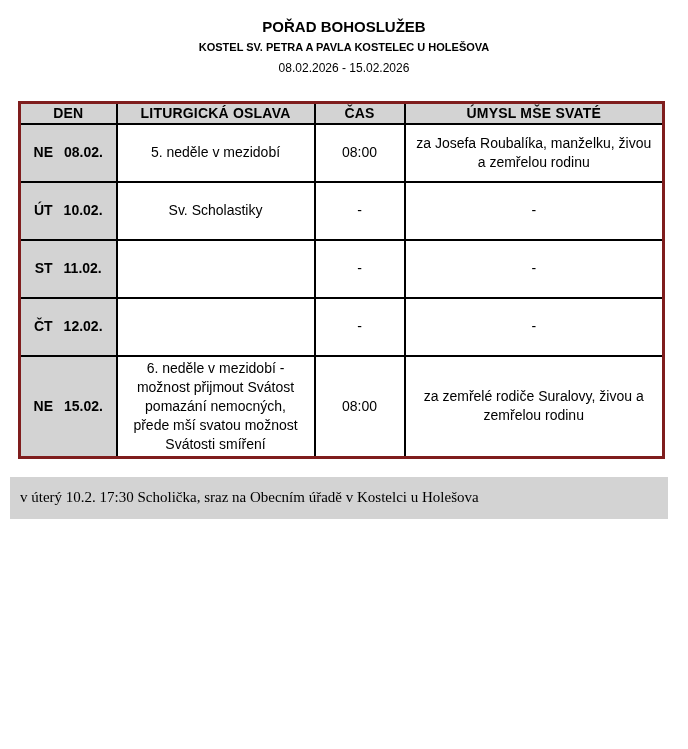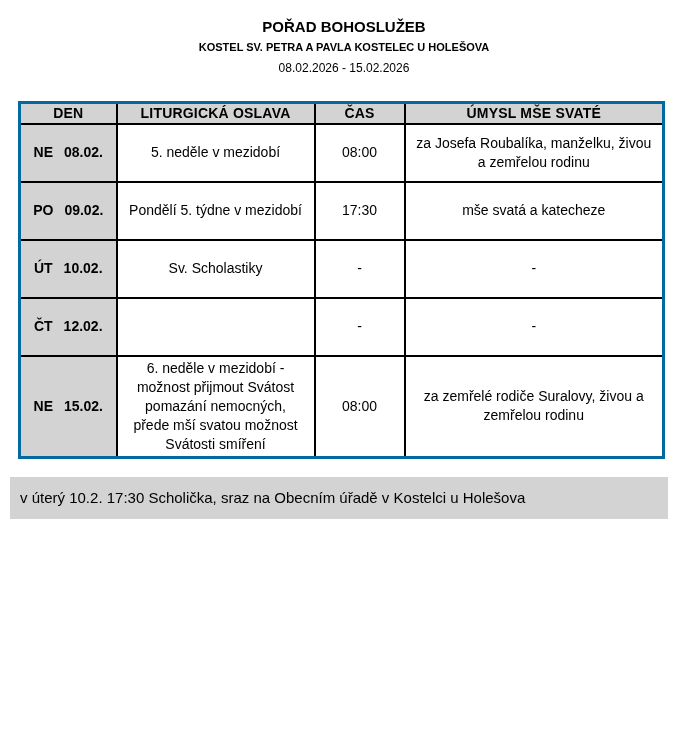--- a/index.html
+++ b/index.html
@@ -33,21 +33,21 @@
   }
   .doc-daterange {
     font-size: 12px;
     font-weight: normal;
   }
   
   table.schedule {
     margin: 22px 8px 0 18px;
     width: 644px;
     border-collapse: collapse;
-    border: 3px solid #0369a1;
+    border: 3px solid #7f1d1d;
     table-layout: fixed;
   }
   table.schedule col.c-day   { width: 97px; }
   table.schedule col.c-cele  { width: 198px; }
   table.schedule col.c-time  { width: 90px; }
   table.schedule col.c-int   { width: 259px; }
 
   table.schedule th {
     height: 21px;
     background: #d3d3d3;
@@ -81,20 +81,21 @@
   
   .footer-note {
     margin: 18px 0 0 10px;
     width: 658px;
     height: 42px;
     background: #d3d3d3;
     display: flex;
     align-items: center;
     padding-left: 10px;
     font-size: 15px;
+    font-family: Liberation Serif, serif;
   }
 </style>
 </head>
 <body>
 
 <div class="page">
 
   <div class="doc-header">
     <div class="doc-title">POŘAD BOHOSLUŽEB</div>
     <div class="doc-subtitle">KOSTEL SV. PETRA A PAVLA KOSTELEC U HOLEŠOVA</div>
@@ -120,31 +121,31 @@
         <tr class="data-row">
       <td class="day-cell">
         <span class="day-abbr">NE</span><span class="day-date">08.02.</span>
       </td>
       <td class="celebration-cell">5. neděle v mezidobí</td>
       <td class="time-cell">08:00</td>
       <td class="intention-cell">za Josefa Roubalíka, manželku, živou a zemřelou rodinu</td>
     </tr>
         <tr class="data-row">
       <td class="day-cell">
-        <span class="day-abbr">PO</span><span class="day-date">09.02.</span>
+        <span class="day-abbr">ÚT</span><span class="day-date">10.02.</span>
       </td>
-      <td class="celebration-cell">Pondělí 5. týdne v mezidobí</td>
-      <td class="time-cell">17:30</td>
-      <td class="intention-cell">mše svatá a katecheze</td>
+      <td class="celebration-cell">Sv. Scholastiky</td>
+      <td class="time-cell">-</td>
+      <td class="intention-cell">-</td>
     </tr>
         <tr class="data-row">
       <td class="day-cell">
-        <span class="day-abbr">ÚT</span><span class="day-date">10.02.</span>
+        <span class="day-abbr">ST</span><span class="day-date">11.02.</span>
       </td>
-      <td class="celebration-cell">Sv. Scholastiky</td>
+      <td class="celebration-cell"></td>
       <td class="time-cell">-</td>
       <td class="intention-cell">-</td>
     </tr>
         <tr class="data-row">
       <td class="day-cell">
         <span class="day-abbr">ČT</span><span class="day-date">12.02.</span>
       </td>
       <td class="celebration-cell"></td>
       <td class="time-cell">-</td>
       <td class="intention-cell">-</td>

